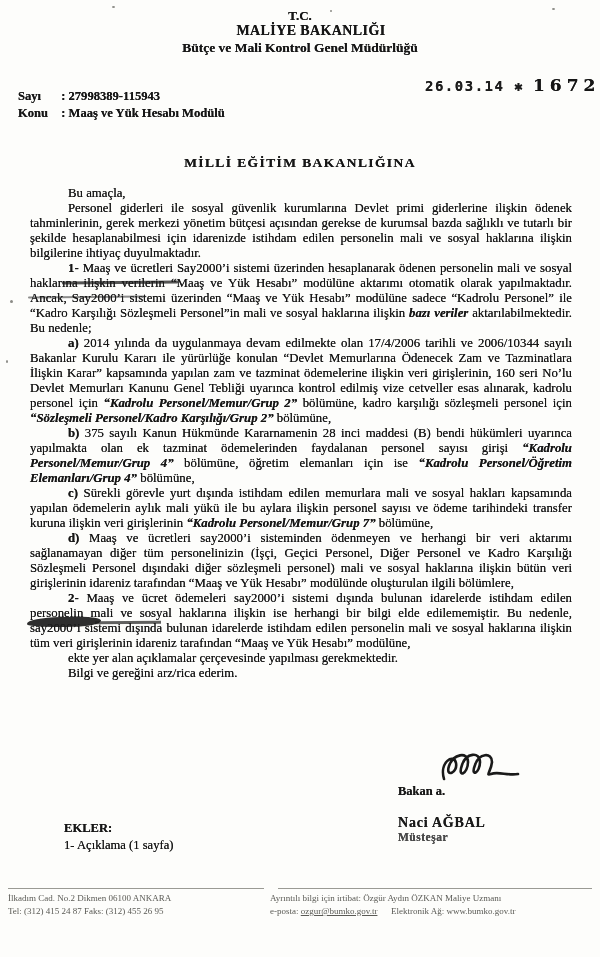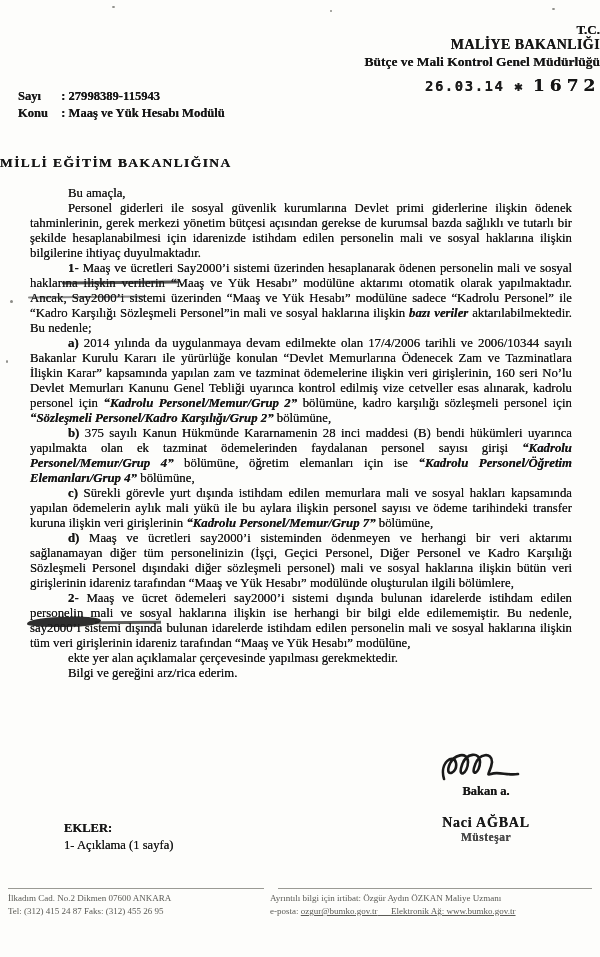--- a/index.html
+++ b/index.html
@@ -10,21 +10,21 @@
     background:#fdfdfb;
     font-family:"Liberation Serif", serif;
     color:#161616;
     overflow:hidden;
     text-shadow:0 0 .45px rgba(10,10,10,.85);
   }
   .b{font-weight:bold;}
   .i{font-style:italic;}
 
   
-  .letterhead{position:absolute;top:22px;left:0;width:100%;text-align:right;line-height:1.18;}
+  .letterhead{position:absolute;top:8px;left:0;width:100%;text-align:center;line-height:1.18;}
   .lh-tc{font-size:13px;font-weight:bold;}
   .lh-ministry{font-size:14px;font-weight:bold;letter-spacing:.4px;padding-left:22px;}
   .lh-dir{font-size:13.5px;font-weight:bold;}
 
   
   .meta{position:absolute;left:18px;top:74px;font-size:12.6px;line-height:17px;margin-top:14px;}
   .meta .lbl{display:inline-block;width:40px;font-weight:bold;}
   .meta .val{font-weight:600;}
 
   
@@ -35,32 +35,32 @@
   }
   .num-stamp{
     position:absolute;left:533px;top:75px;
     font-family:"DejaVu Serif", serif;
     font-size:17px;font-weight:bold;letter-spacing:5px;color:#151515;
   }
 
   
   .recipient{
     position:absolute;top:155px;left:0;width:100%;
-    font-size:13.5px;font-weight:bold;letter-spacing:1.4px;
+    text-align:center;font-size:13.5px;font-weight:bold;letter-spacing:1.4px;
   }
 
   
   .body{
     position:absolute;left:30px;top:186px;width:542px;
     font-size:12.8px;line-height:15px;text-align:justify;
   }
   .body p{margin:0;text-indent:38px;}
 
   
-  .signature{position:absolute;left:398px;top:748px;width:176px;text-align:center;}
+  .signature{position:absolute;left:398px;top:748px;width:176px;text-align:left;}
   .sig-svg{display:block;margin:0 auto -4px auto;}
   .sig-onbehalf{font-size:12.5px;font-weight:bold;}
   .sig-name{font-size:14px;font-weight:bold;letter-spacing:.8px;margin-top:16px;color:#1a1a1a;}
   .sig-title{font-size:11.5px;font-weight:bold;color:#4a4a4a;letter-spacing:.5px;}
 
   
   .attachments{position:absolute;left:18px;top:820px;font-size:12.6px;line-height:17px;margin-left:46px;}
   .att-head{font-weight:bold;}
 
   
@@ -136,26 +136,26 @@
     <div>1- Açıklama (1 sayfa)</div>
   </div>
 
   <div class="footer">
     <div class="footer-rules">
       <div class="rule rule-left"></div>
       <div class="rule rule-right"></div>
     </div>
     <div class="footer-cols">
       <div class="f-left">
-        <div>İlkadım Cad. No.2 Dikmen 07600 ANKARA</div>
+        <div>İlkadım Cad. No.2 Dikmen 06100 ANKARA</div>
         <div>Tel: (312) 415 24 87      Faks: (312) 455 26 95</div>
       </div>
       <div class="f-right">
         <div>Ayrıntılı bilgi için irtibat: Özgür Aydın ÖZKAN Maliye Uzmanı</div>
-        <div><span>e-posta: </span><span class="email">ozgur@bumko.gov.tr</span><span style="white-space:pre;text-decoration:underline;">      Elektronik Ağ: www.bumko.gov.tr</span></div>
+        <div><span>e-posta: </span><span class="email">ozgur@bumko.gov.tr</span><span style="white-space:pre;">      Elektronik Ağ: www.bumko.gov.tr</span></div>
       </div>
     </div>
   </div>
 
   <div class="artifact a-strike1"></div>
   <div class="artifact a-strike2"></div>
   <div class="artifact a-blob"></div>
   <div class="artifact a-strike3"></div>
   <div class="speck" style="left:112px;top:6px;width:3px;height:2px;"></div>
   <div class="speck" style="left:330px;top:10px;width:2px;height:2px;"></div>

